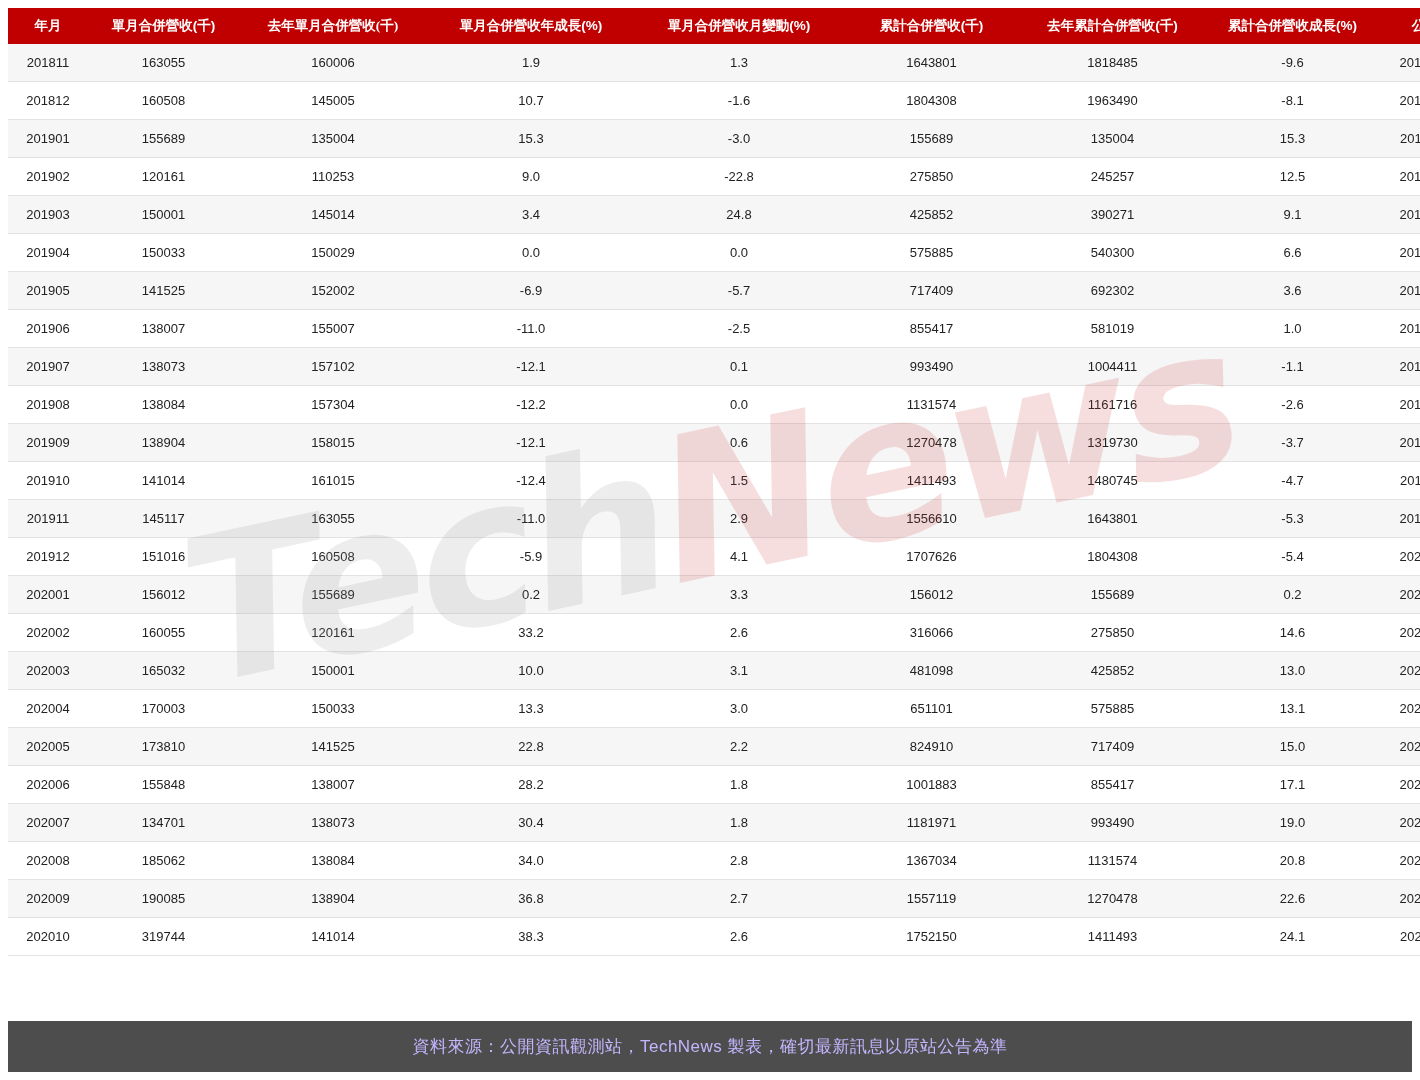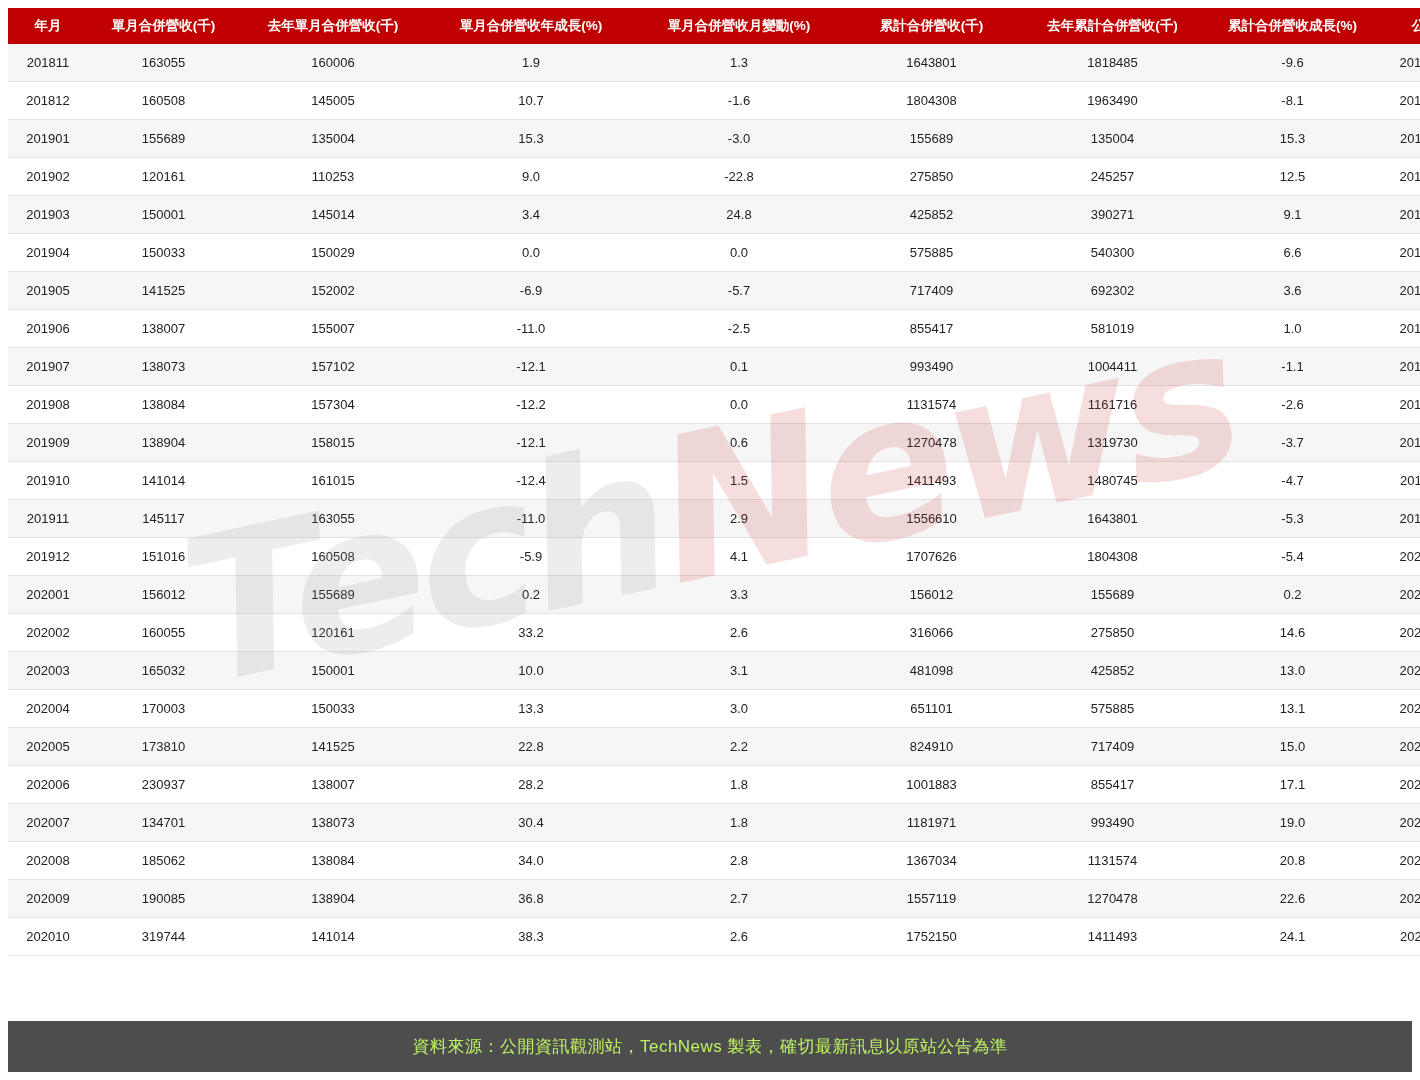--- a/index.html
+++ b/index.html
@@ -88,21 +88,21 @@
   table.revenue tbody td.c5 { width: 169px; }
   table.revenue tbody td.c6 { width: 177px; }
   table.revenue tbody td.c7 { width: 167px; }
   table.revenue tbody td.c8 { width: 96px; }
   .footer {
     position: absolute;
     left: 8px;
     bottom: 8px;
     width: 1404px;
     background: #4d4d4d;
-    color: #bef264;
+    color: #c4b5fd;
     text-align: center;
     font-size: 17px;
     padding: 14px 0;
     box-sizing: border-box;
     z-index: 10;
     letter-spacing: 0.5px;
   }
 </style>
 </head>
 <body>
@@ -111,21 +111,21 @@
 
   <div class="watermark">
     <div class="watermark-text"><span>Tech</span><span class="accent">News</span></div>
   </div>
 
   <table class="revenue">
     <thead>
       <tr>
         <th style="width:72px;">年月</th>
         <th style="width:143px;">單月合併營收(千)</th>
-        <th style="width:180px;">去年單月合併營收(千)</th>
+        <th style="width:180px;font-family:Liberation Serif, serif;">去年單月合併營收(千)</th>
         <th style="width:200px;">單月合併營收年成長(%)</th>
         <th style="width:200px;">單月合併營收月變動(%)</th>
         <th style="width:169px;">累計合併營收(千)</th>
         <th style="width:177px;">去年累計合併營收(千)</th>
         <th style="width:167px;">累計合併營收成長(%)</th>
         <th style="width:96px;">公告日</th>
       </tr>
     </thead>
     <tbody>
       <tr>
@@ -332,21 +332,21 @@
         <td class="c2">141525</td>
         <td class="c3">22.8</td>
         <td class="c4">2.2</td>
         <td class="c5">824910</td>
         <td class="c6">717409</td>
         <td class="c7">15.0</td>
         <td class="c8">2020/06/05</td>
       </tr>
       <tr>
         <td class="c0">202006</td>
-        <td class="c1">230937</td>
+        <td class="c1">155848</td>
         <td class="c2">138007</td>
         <td class="c3">28.2</td>
         <td class="c4">1.8</td>
         <td class="c5">1001883</td>
         <td class="c6">855417</td>
         <td class="c7">17.1</td>
         <td class="c8">2020/07/06</td>
       </tr>
       <tr>
         <td class="c0">202007</td>

